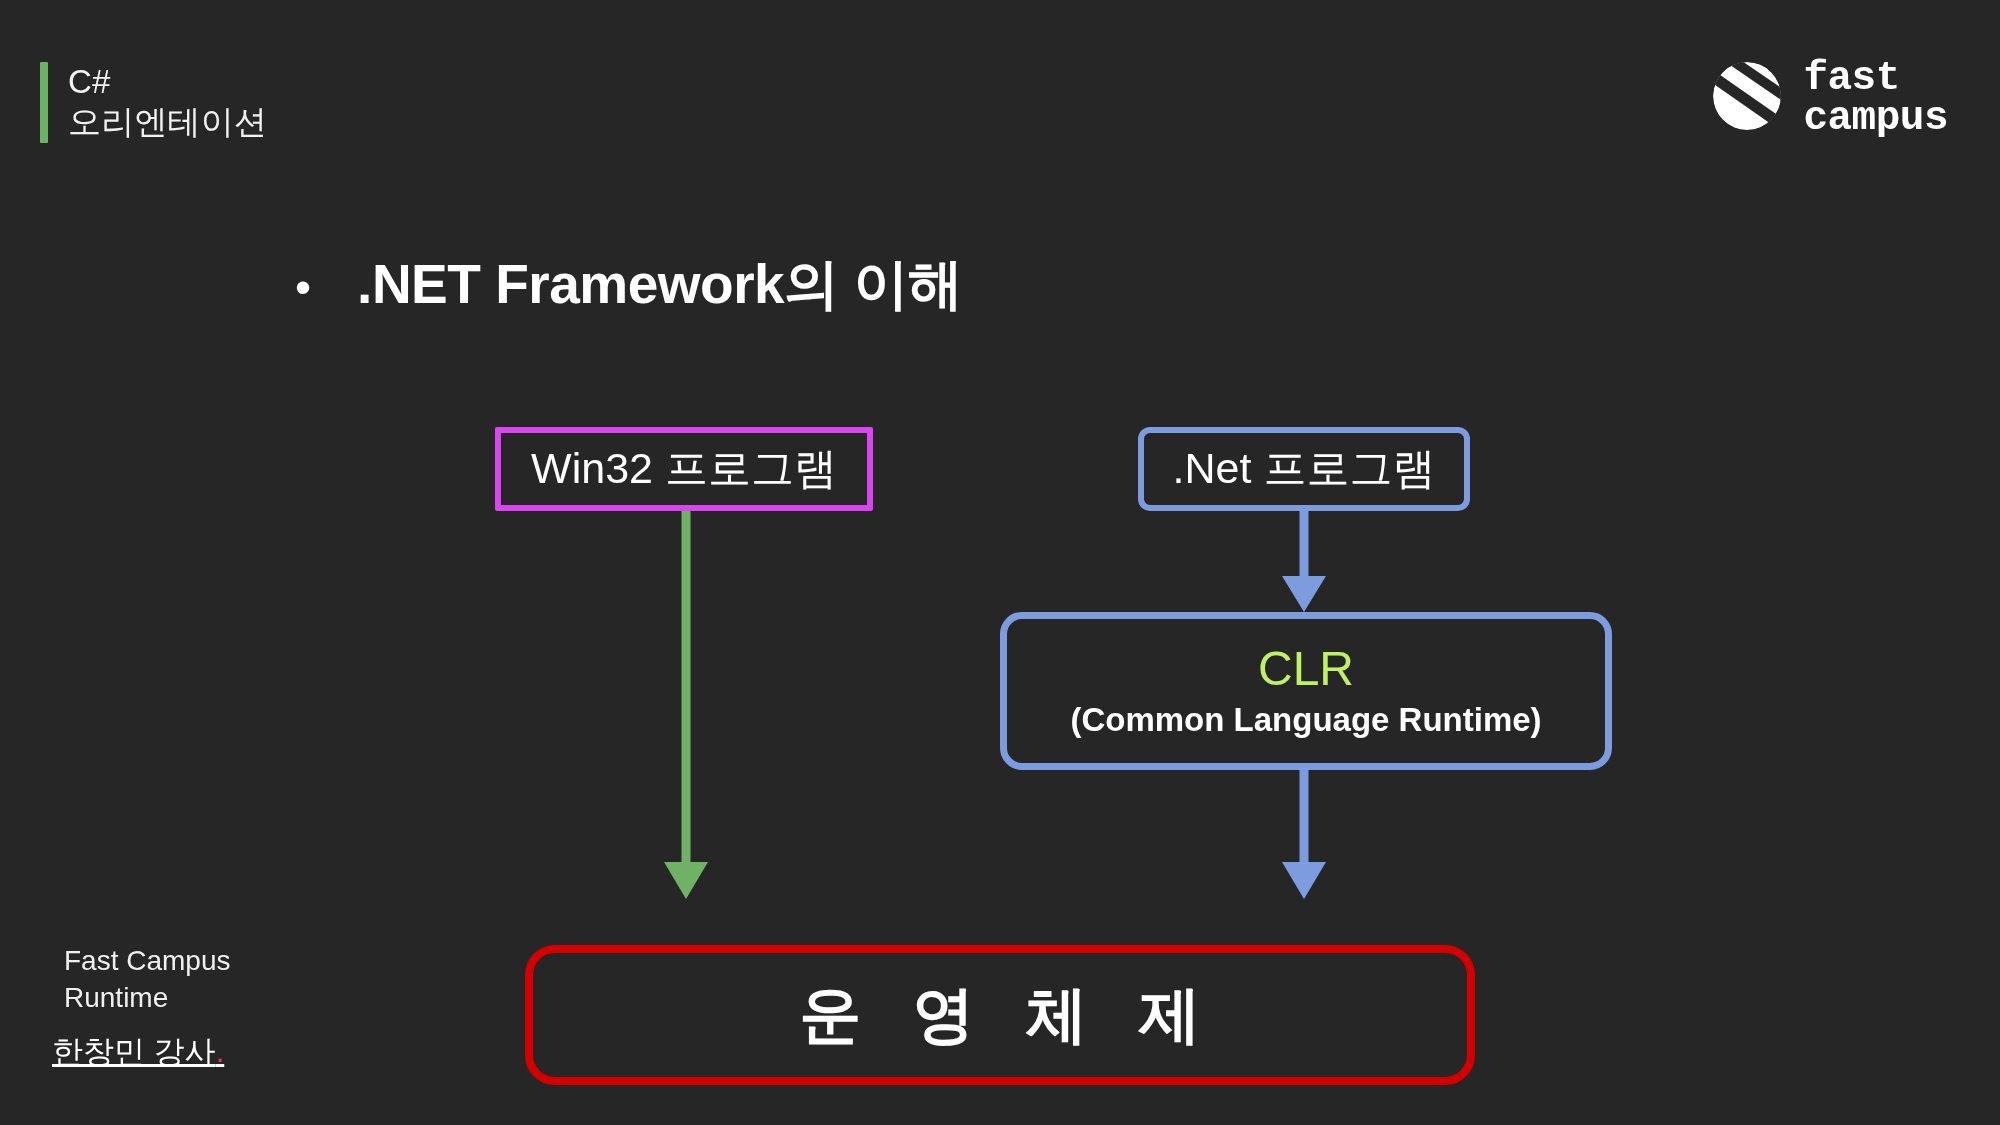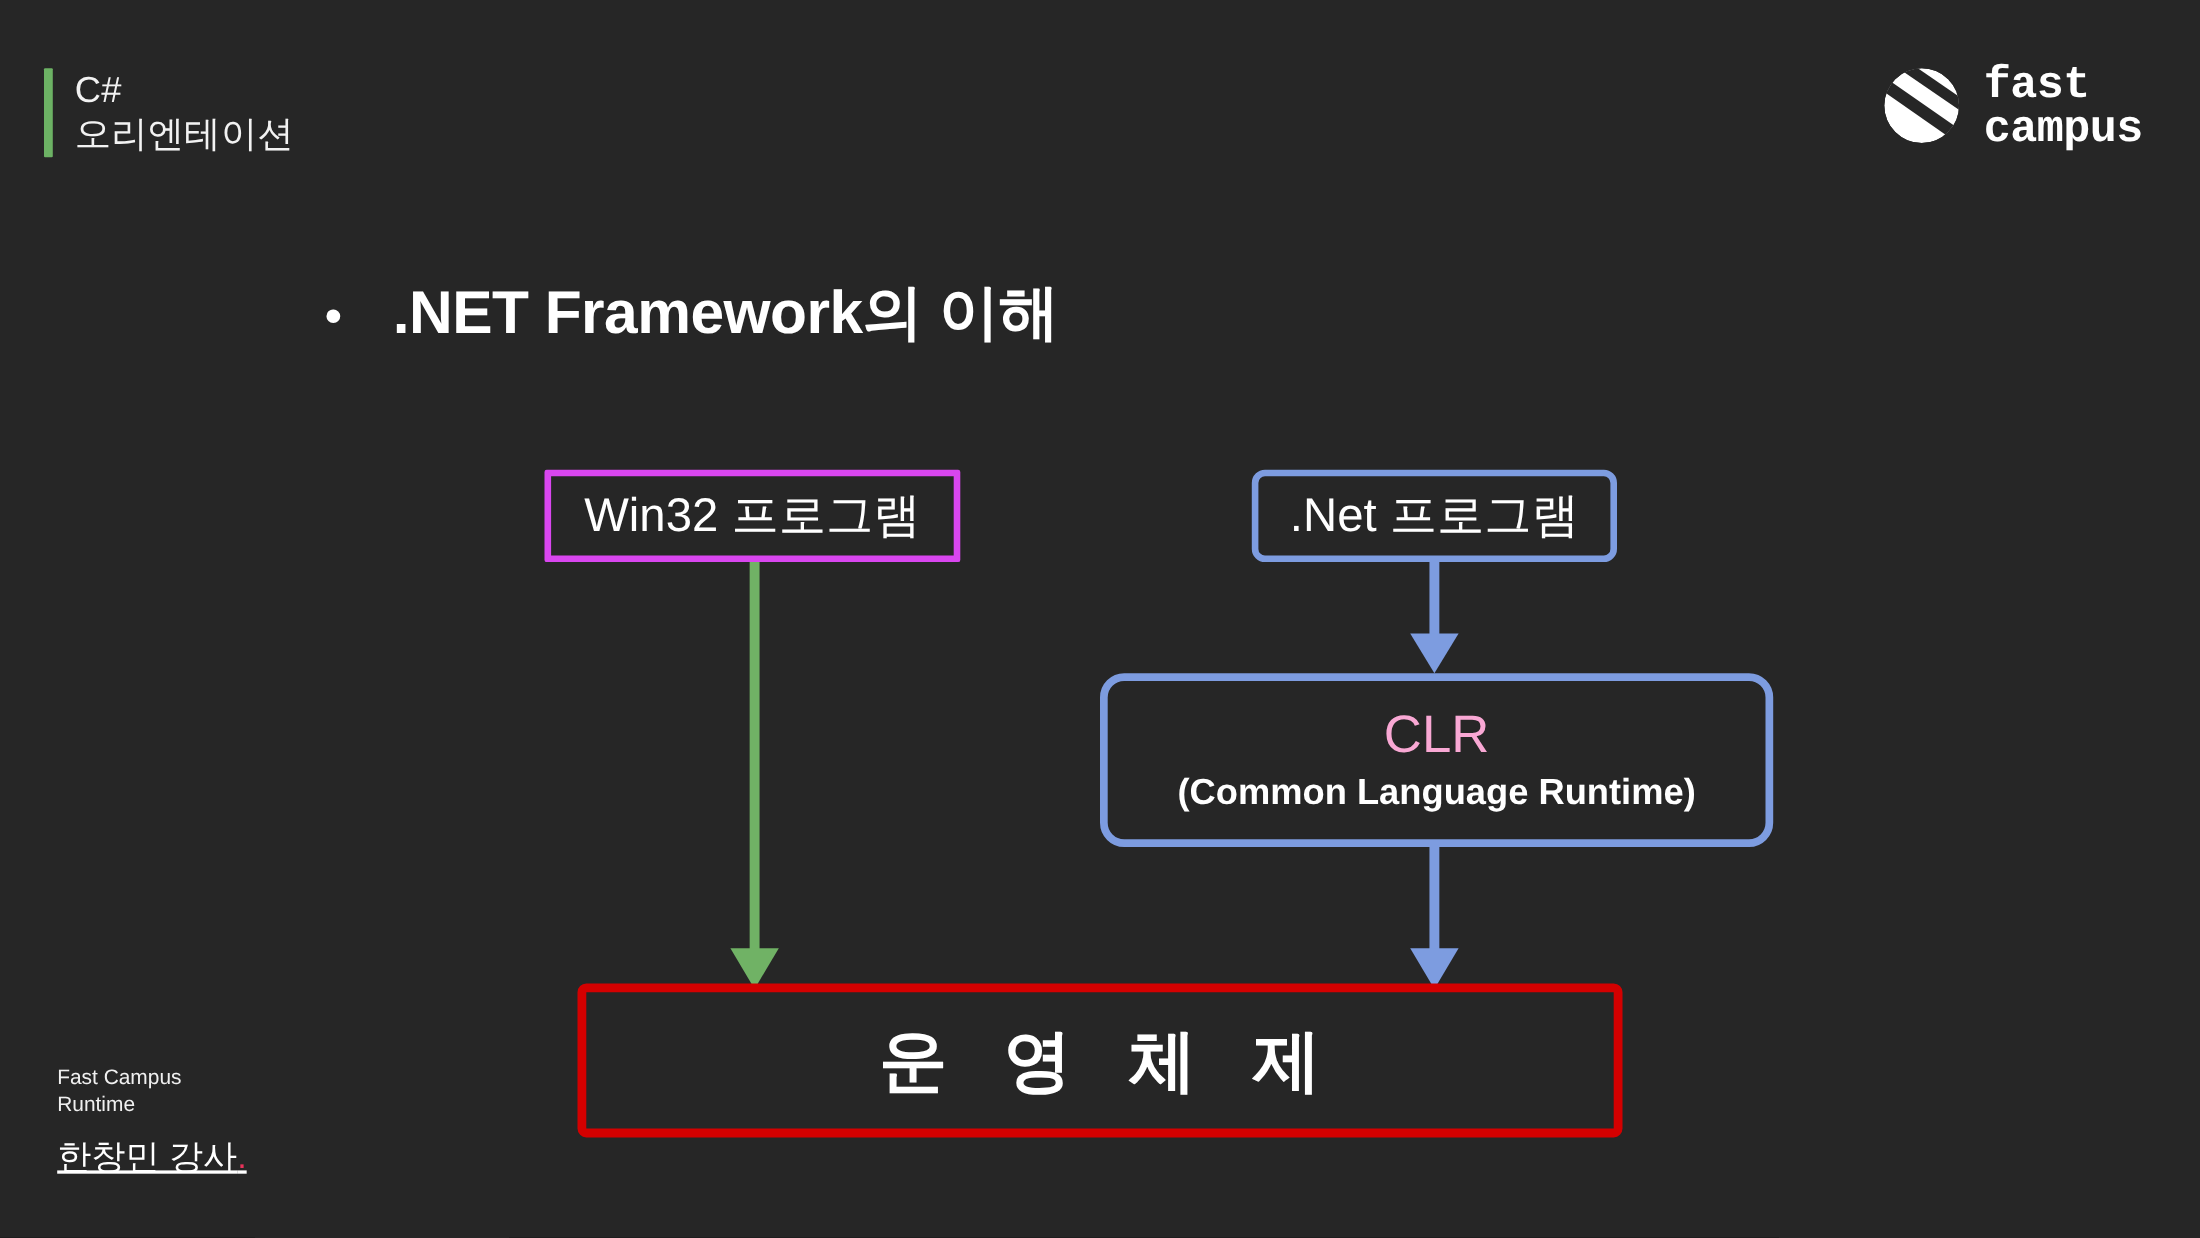--- a/index.html
+++ b/index.html
@@ -136,38 +136,38 @@
     left: 1000px;
     top: 612px;
     width: 612px;
     height: 158px;
     border: 7px solid #7d9ce0;
     border-radius: 22px;
   }
   #box-clr .clr-title {
     font-size: 48px;
     font-weight: 400;
-    color: #f9a8d4;
+    color: #bef264;
     line-height: 1.1;
   }
   #box-clr .clr-subtitle {
     font-size: 33px;
     font-weight: 700;
     color: #ffffff;
     line-height: 1.2;
     margin-top: 4px;
   }
 
   #box-os {
     left: 525px;
-    top: 894px;
+    top: 945px;
     width: 950px;
     height: 140px;
     border: 8px solid #d40000;
-    border-radius: 8px;
+    border-radius: 30px;
   }
   #box-os .box-label {
     font-size: 62px;
     font-weight: 700;
     color: #ffffff;
     letter-spacing: 17px;
     text-indent: 17px;
     white-space: nowrap;
   }
 
@@ -178,24 +178,25 @@
     pointer-events: none;
   }
 
   
   #footer-block {
     position: absolute;
     left: 52px;
     bottom: 52px;
   }
   #footer-org {
-    font-size: 19px;
+    font-size: 28px;
     line-height: 1.32;
     color: #f0f0f0;
     font-weight: 400;
+    margin-left: 12px;
   }
   #footer-instructor {
     margin-top: 14px;
     font-size: 31px;
     color: #ffffff;
     font-weight: 400;
     white-space: nowrap;
     text-decoration: underline;
   }
   #footer-instructor-dot {

